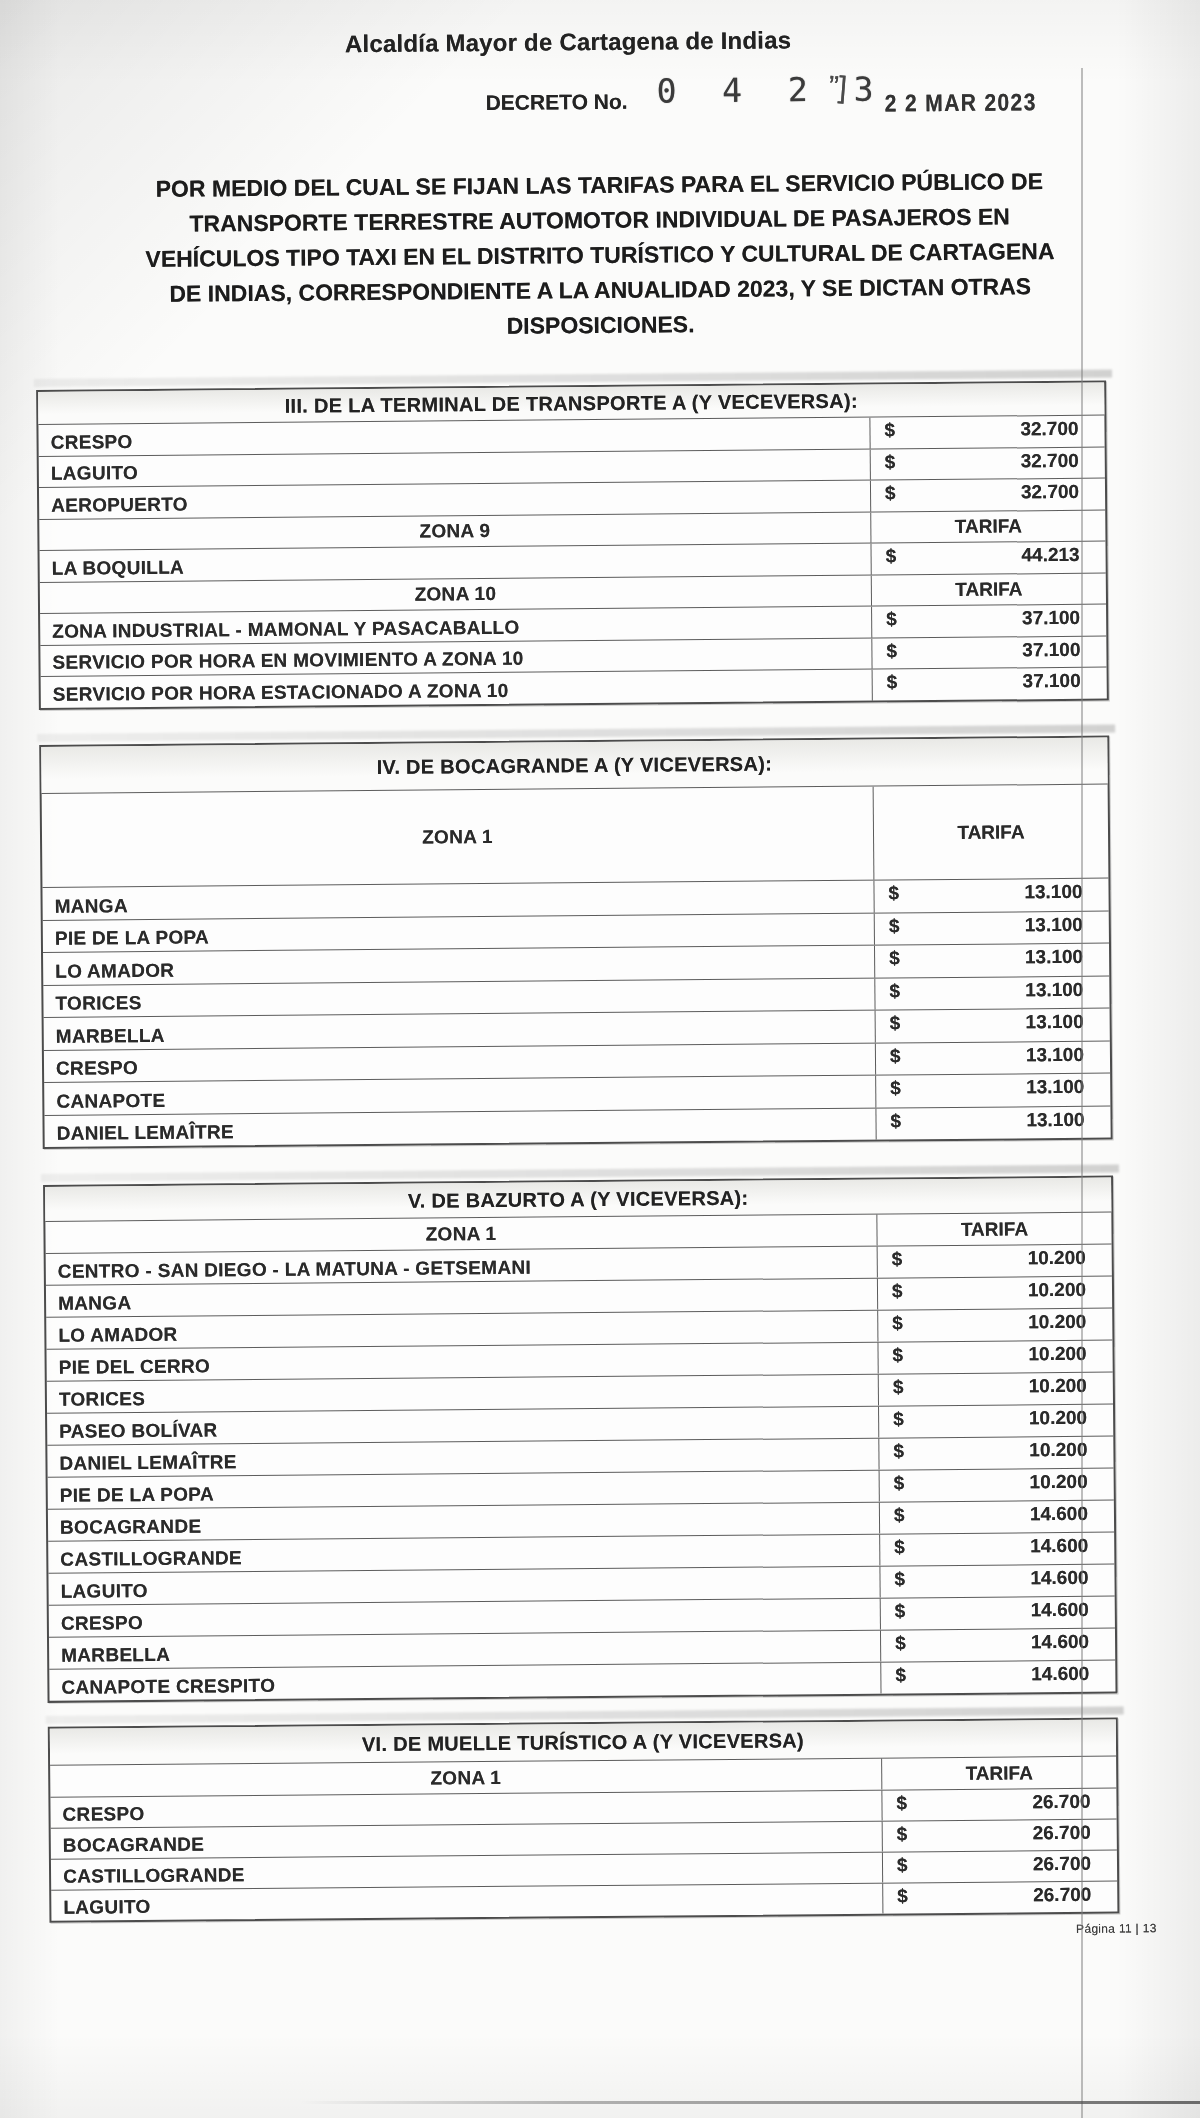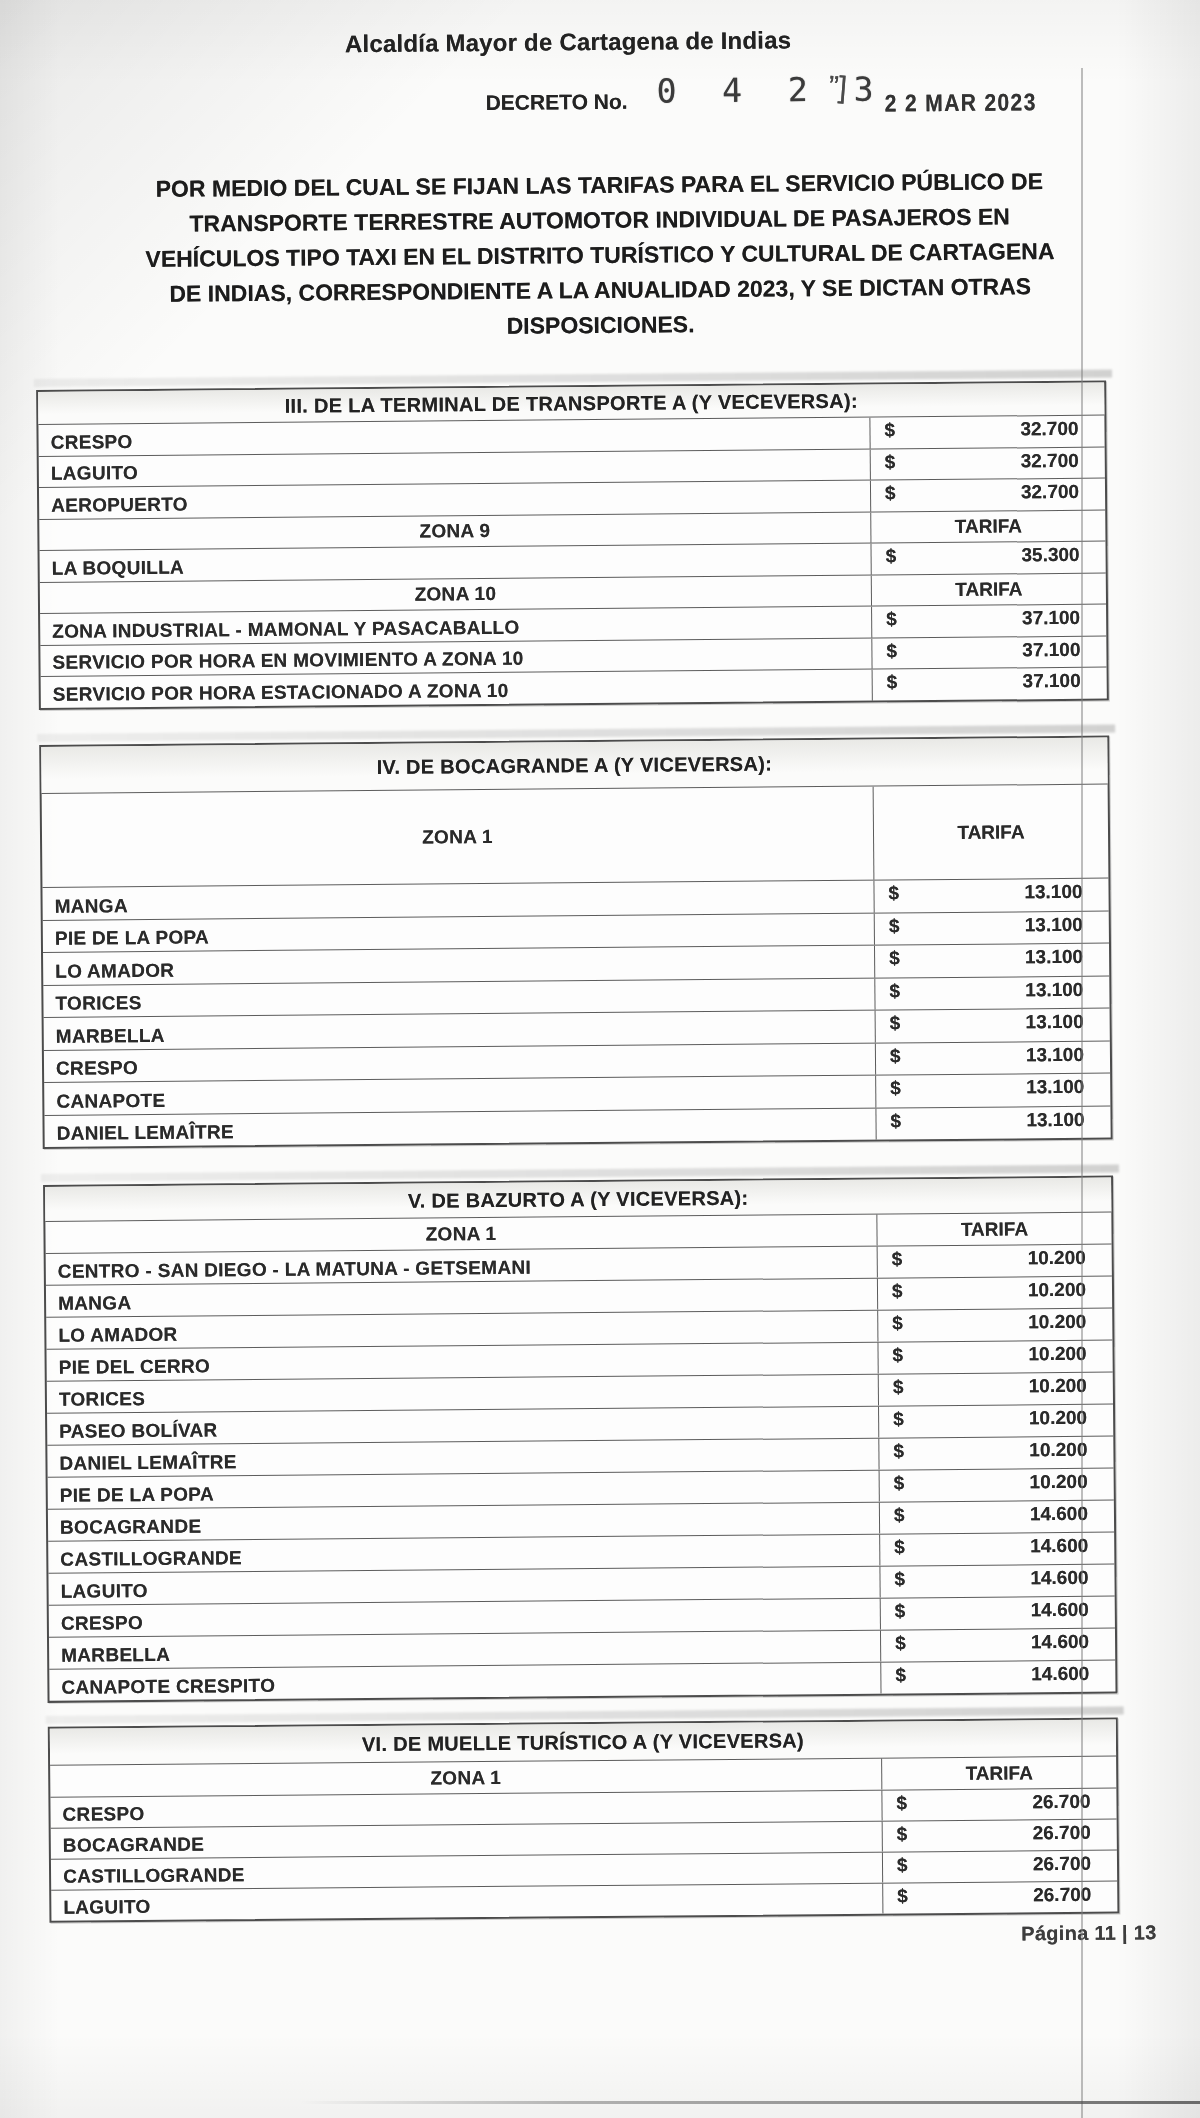--- a/index.html
+++ b/index.html
@@ -48,21 +48,21 @@
     font-size:24px; font-weight:bold; letter-spacing:1.5px;
     transform:scaleX(0.88); transform-origin:left center;
     color:#333; white-space:nowrap;
   }
   .subject {
     position:absolute; top:168px; left:0; width:1200px;
     text-align:center; font-weight:bold; font-size:23px; line-height:35px; color:#1c1c1c;
   }
   .footer {
     position:absolute; top:1926px; right:58px;
-    font-size:20px; font-weight:bold; color:#3d3d3d; letter-spacing:0.3px;
+    font-size:12px; font-weight:normal; color:#3d3d3d; letter-spacing:0.3px;
   }
 
   
   .ttable {
     position:absolute; left:35px; width:1070px;
     border:2.4px solid #4c4c4c;
     background:rgba(255,255,255,0.55);
     box-shadow:1px 1px 0 rgba(0,0,0,0.18);
   }
   .ttable::before { 
@@ -165,21 +165,21 @@
             </div>
           </div>
           <div class="trow zone-row">
             <div class="cell name">ZONA 9</div>
             <div class="cell money">TARIFA</div>
           </div>
           <div class="trow fare-row">
             <div class="cell name">LA BOQUILLA</div>
             <div class="cell money">
               <div class="cur">$</div>
-              <div class="amt">35.300</div>
+              <div class="amt">44.213</div>
             </div>
           </div>
           <div class="trow zone-row">
             <div class="cell name">ZONA 10</div>
             <div class="cell money">TARIFA</div>
           </div>
           <div class="trow fare-row">
             <div class="cell name">ZONA INDUSTRIAL - MAMONAL Y PASACABALLO</div>
             <div class="cell money">
               <div class="cur">$</div>

